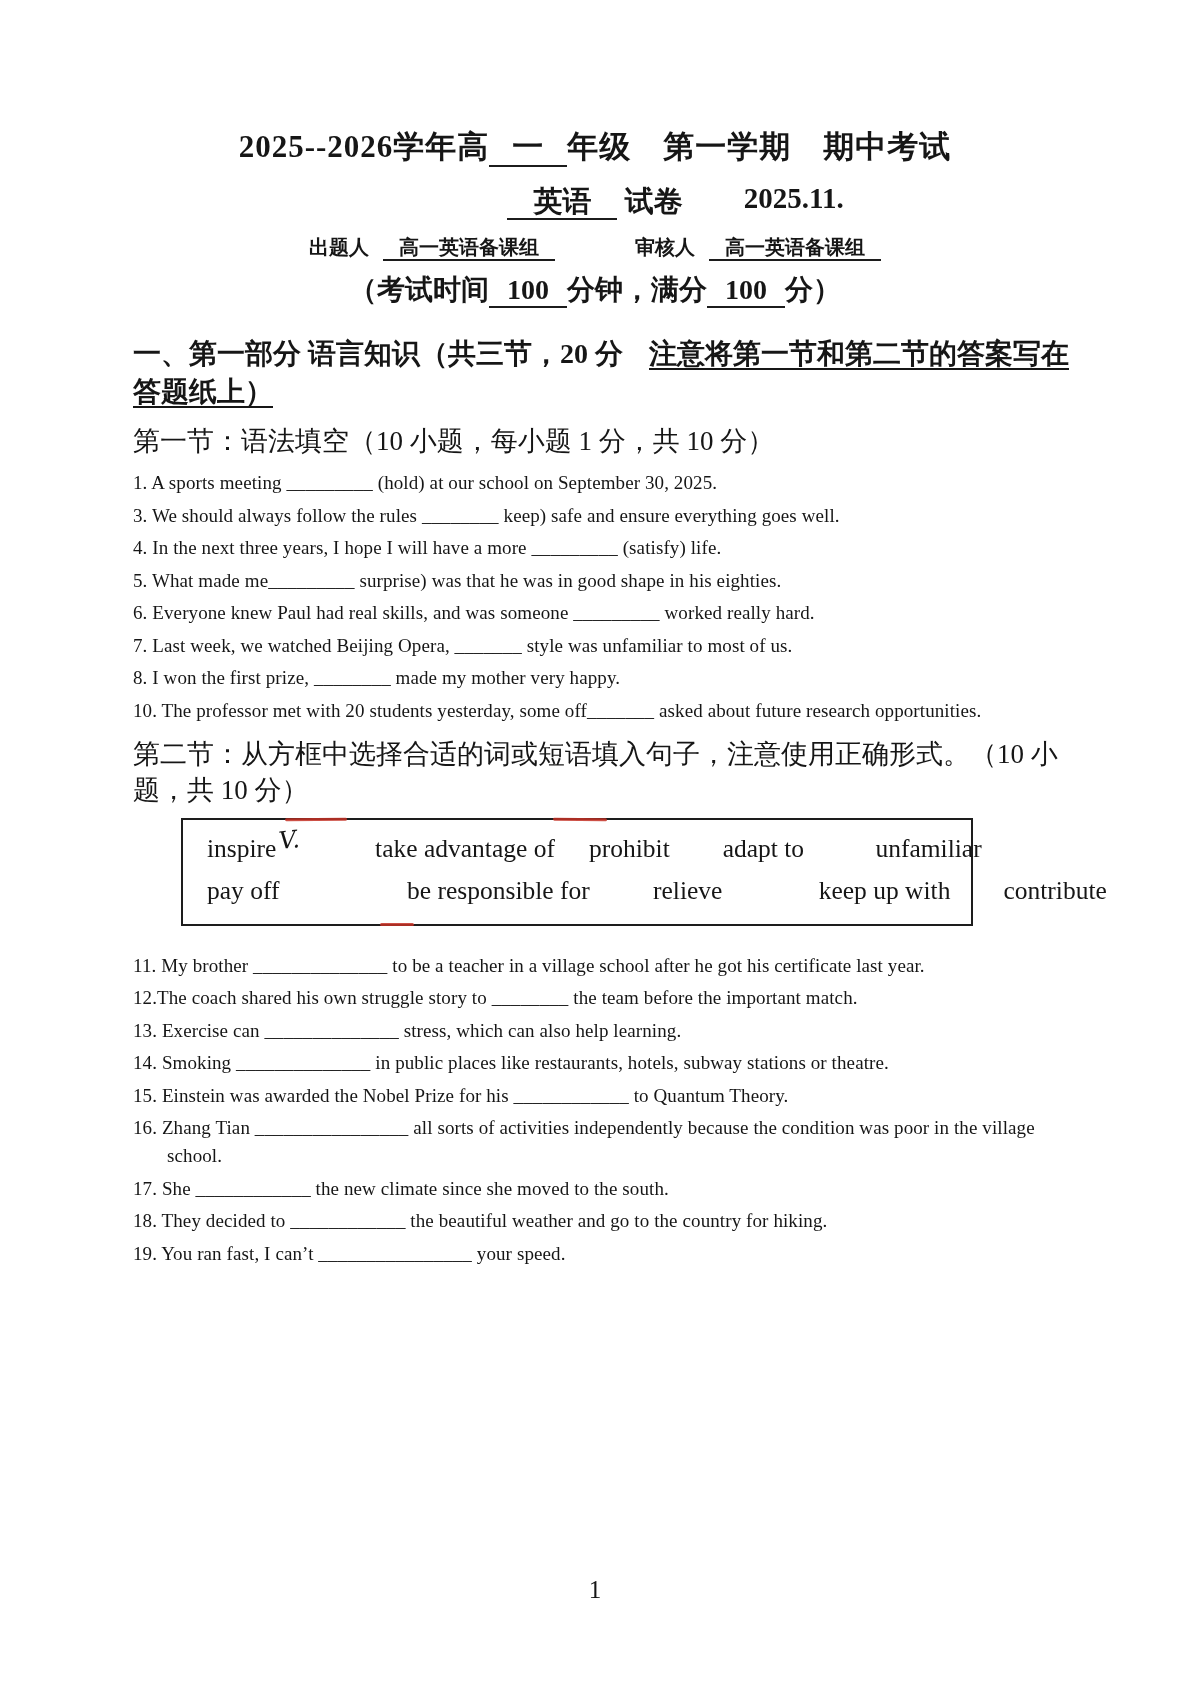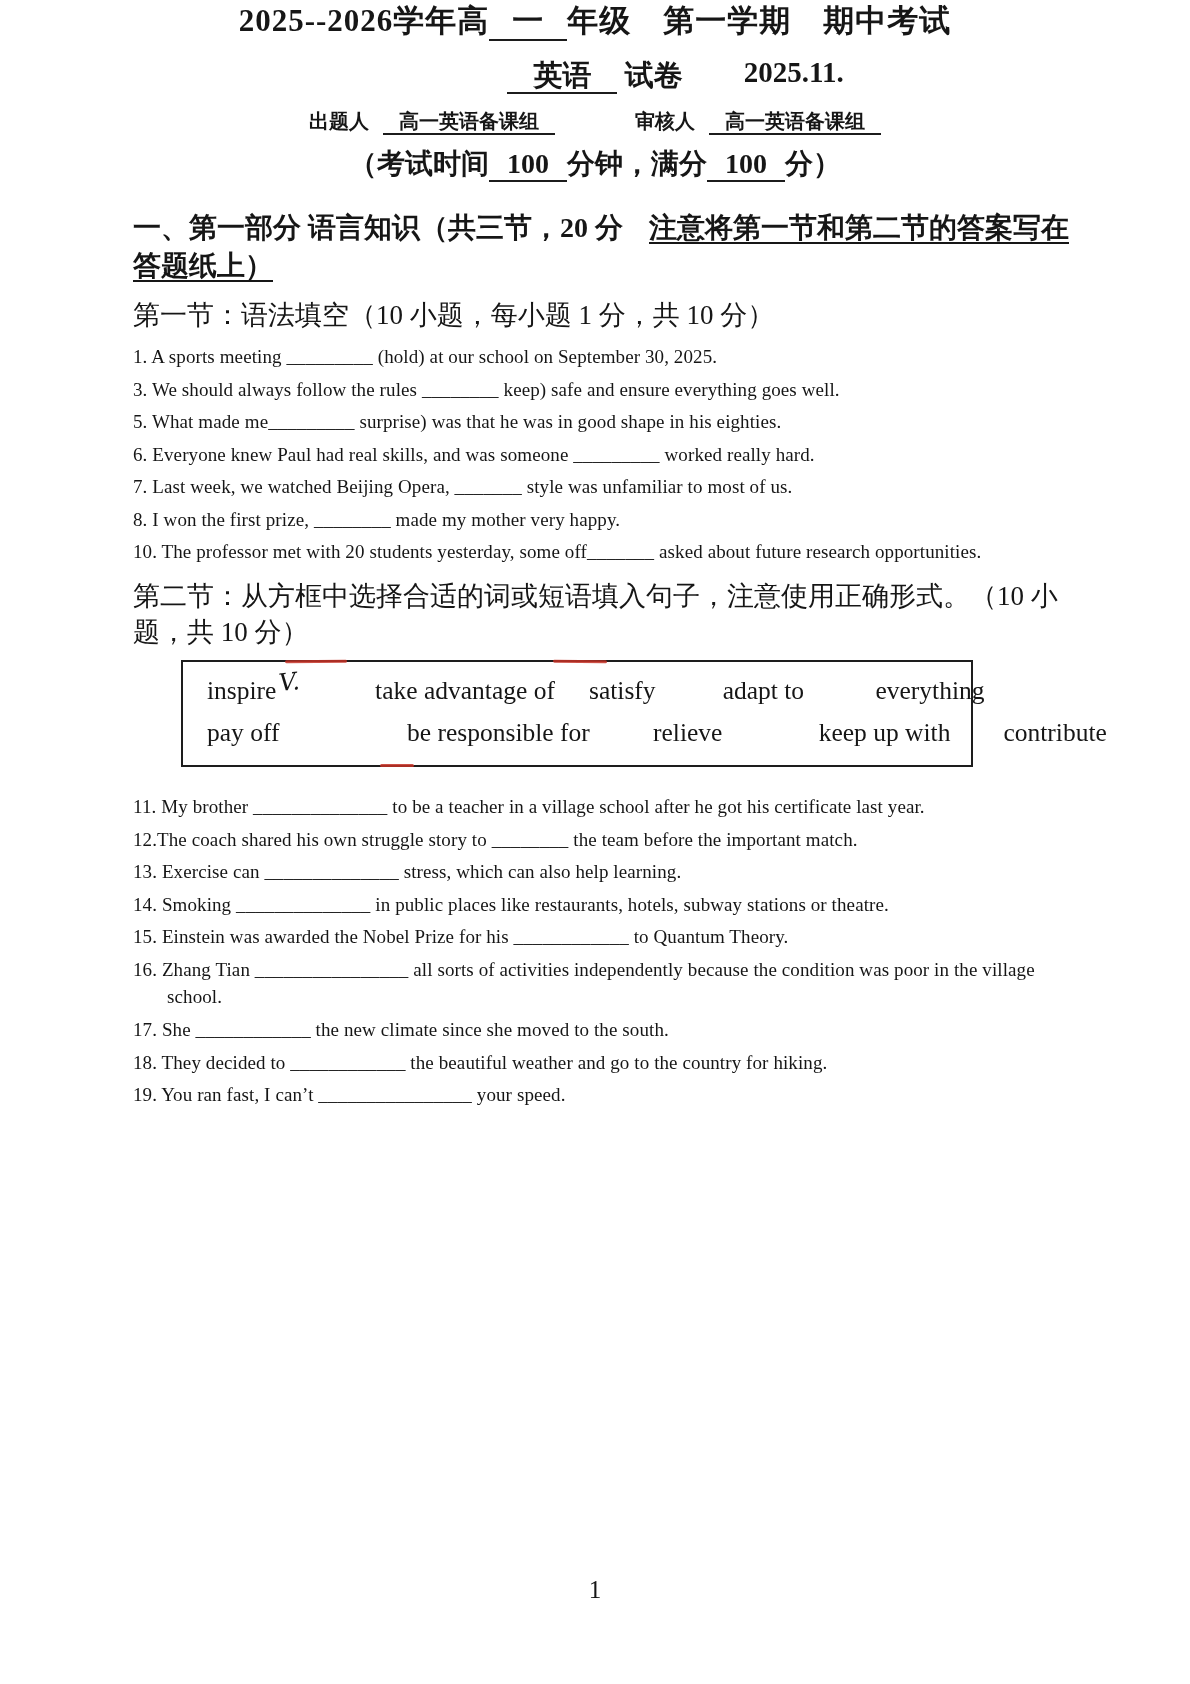--- a/index.html
+++ b/index.html
@@ -6,21 +6,21 @@
   .page{
     position:relative;
     width:1190px;height:1684px;
     margin:0 auto;
     background:#ffffff;
     color:#161616;
     font-family:"Liberation Serif","DejaVu Serif",serif;
     overflow:hidden;
   }
   
-  .header{text-align:center;}
+  .header{padding-top:126px;text-align:center;}
   .h-line1{font-size:31px;font-weight:bold;letter-spacing:1px;}
   .h-line2{position:relative;font-size:29px;font-weight:bold;margin-top:14px;}
   .h-line3{font-size:20px;font-weight:bold;margin-top:12px;display:flex;justify-content:center;gap:14px;align-items:baseline;}
   .h-line4{font-size:28px;font-weight:bold;margin-top:10px;}
   .u-val{display:inline-block;border-bottom:2px solid #1c1c1c;padding:0 16px;min-width:46px;text-align:center;line-height:1.15;}
   .u-wide{padding:0 26px;}
   .h-date{position:absolute;left:62.5%;top:0;}
   .h-gap{display:inline-block;width:52px;}
   
   .content{padding:16px 118px 0 133px;}
@@ -94,38 +94,39 @@
   <div class="content">
 
     <div class="part-heading">
       <span>一、第一部分 语言知识（共三节，20 分</span><span class="note">注意将第一节和第二节的答案写在答题纸上）</span>
     </div>
 
     <div class="sec-title">第一节：语法填空（10 小题，每小题 1 分，共 10 分）</div>
 
     <div class="q">1. A sports meeting _________  (hold) at our school on September 30, 2025.</div>
     <div class="q">3. We should always follow the rules ________ keep) safe and ensure everything goes well.</div>
+    <div class="q">4. In the next three years, I hope I will have a more _________ (satisfy) life.</div>
     <div class="q">5. What made me_________ surprise) was that he was in good shape in his eighties.</div>
     <div class="q">6. Everyone knew Paul had real skills, and was someone _________ worked really hard.</div>
     <div class="q">7. Last week, we watched Beijing Opera, _______ style was unfamiliar to most of us.</div>
     <div class="q">8. I won the first prize, ________ made my mother very happy.</div>
     <div class="q">10. The professor met with 20 students yesterday, some off_______ asked about future research opportunities.</div>
 
     <div class="sec-title">第二节：从方框中选择合适的词或短语填入句子，注意使用正确形式。（10 小题，共 10 分）</div>
 
     <div class="wordbox">
       <div class="red-mark m1"></div>
       <div class="red-mark m2"></div>
       <div class="red-mark m3"></div>
       <div class="wb-row">
         <span class="wb-cell"><span>inspire</span><span class="hand-v">V.</span></span>
         <span class="wb-cell">take advantage of</span>
-        <span class="wb-cell">satisfy</span>
+        <span class="wb-cell">prohibit</span>
         <span class="wb-cell">adapt to</span>
-        <span class="wb-cell">everything</span>
+        <span class="wb-cell">unfamiliar</span>
       </div>
       <div class="wb-row">
         <span class="wb-cell">pay off</span>
         <span class="wb-cell">be responsible for</span>
         <span class="wb-cell">relieve</span>
         <span class="wb-cell">keep up with</span>
         <span class="wb-cell">contribute</span>
       </div>
     </div>
 

